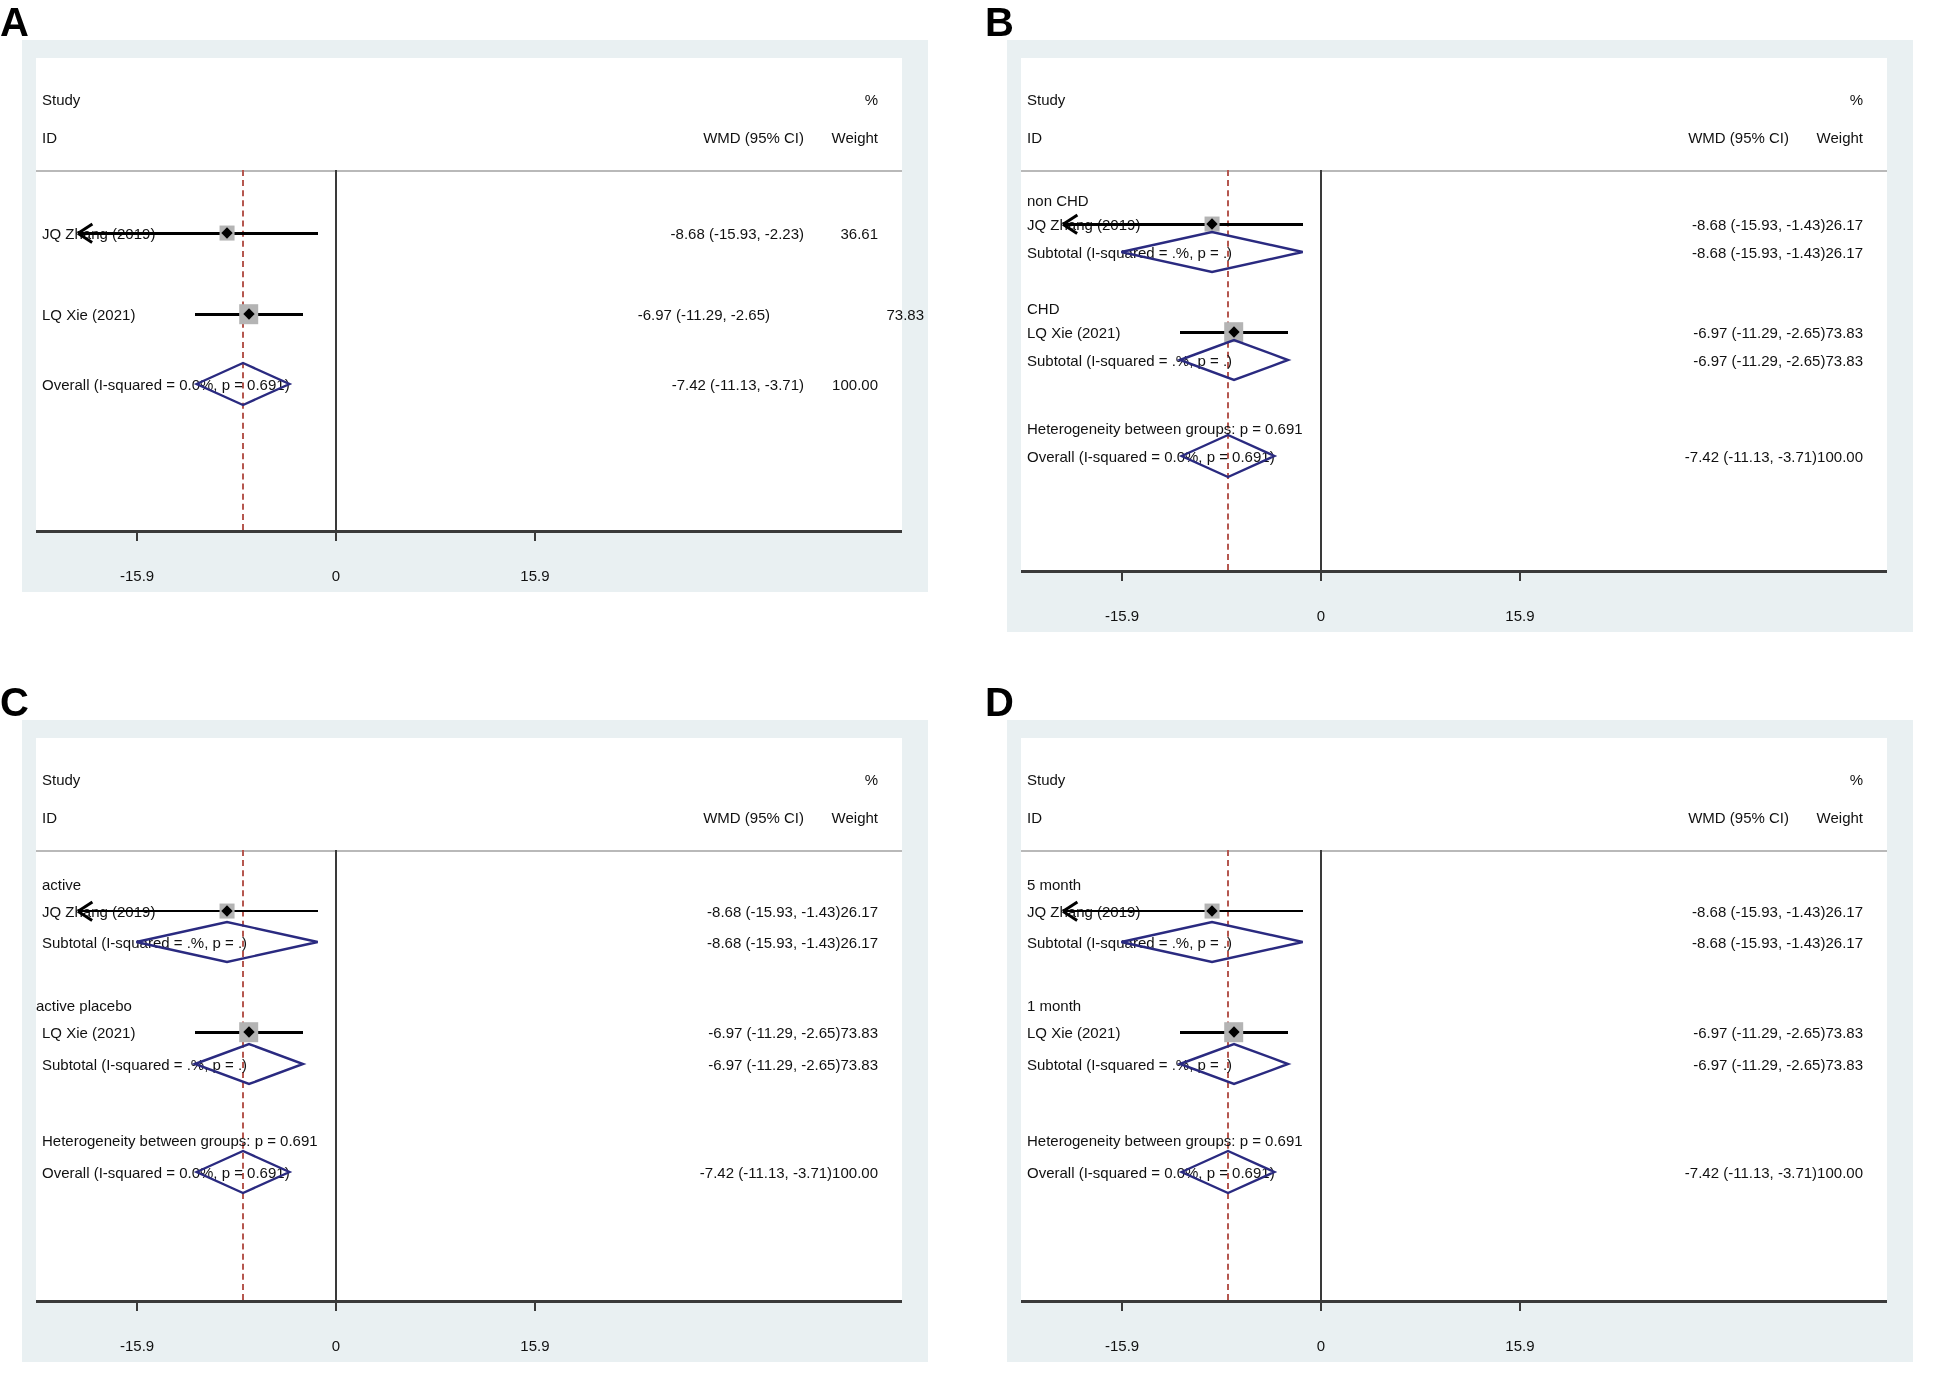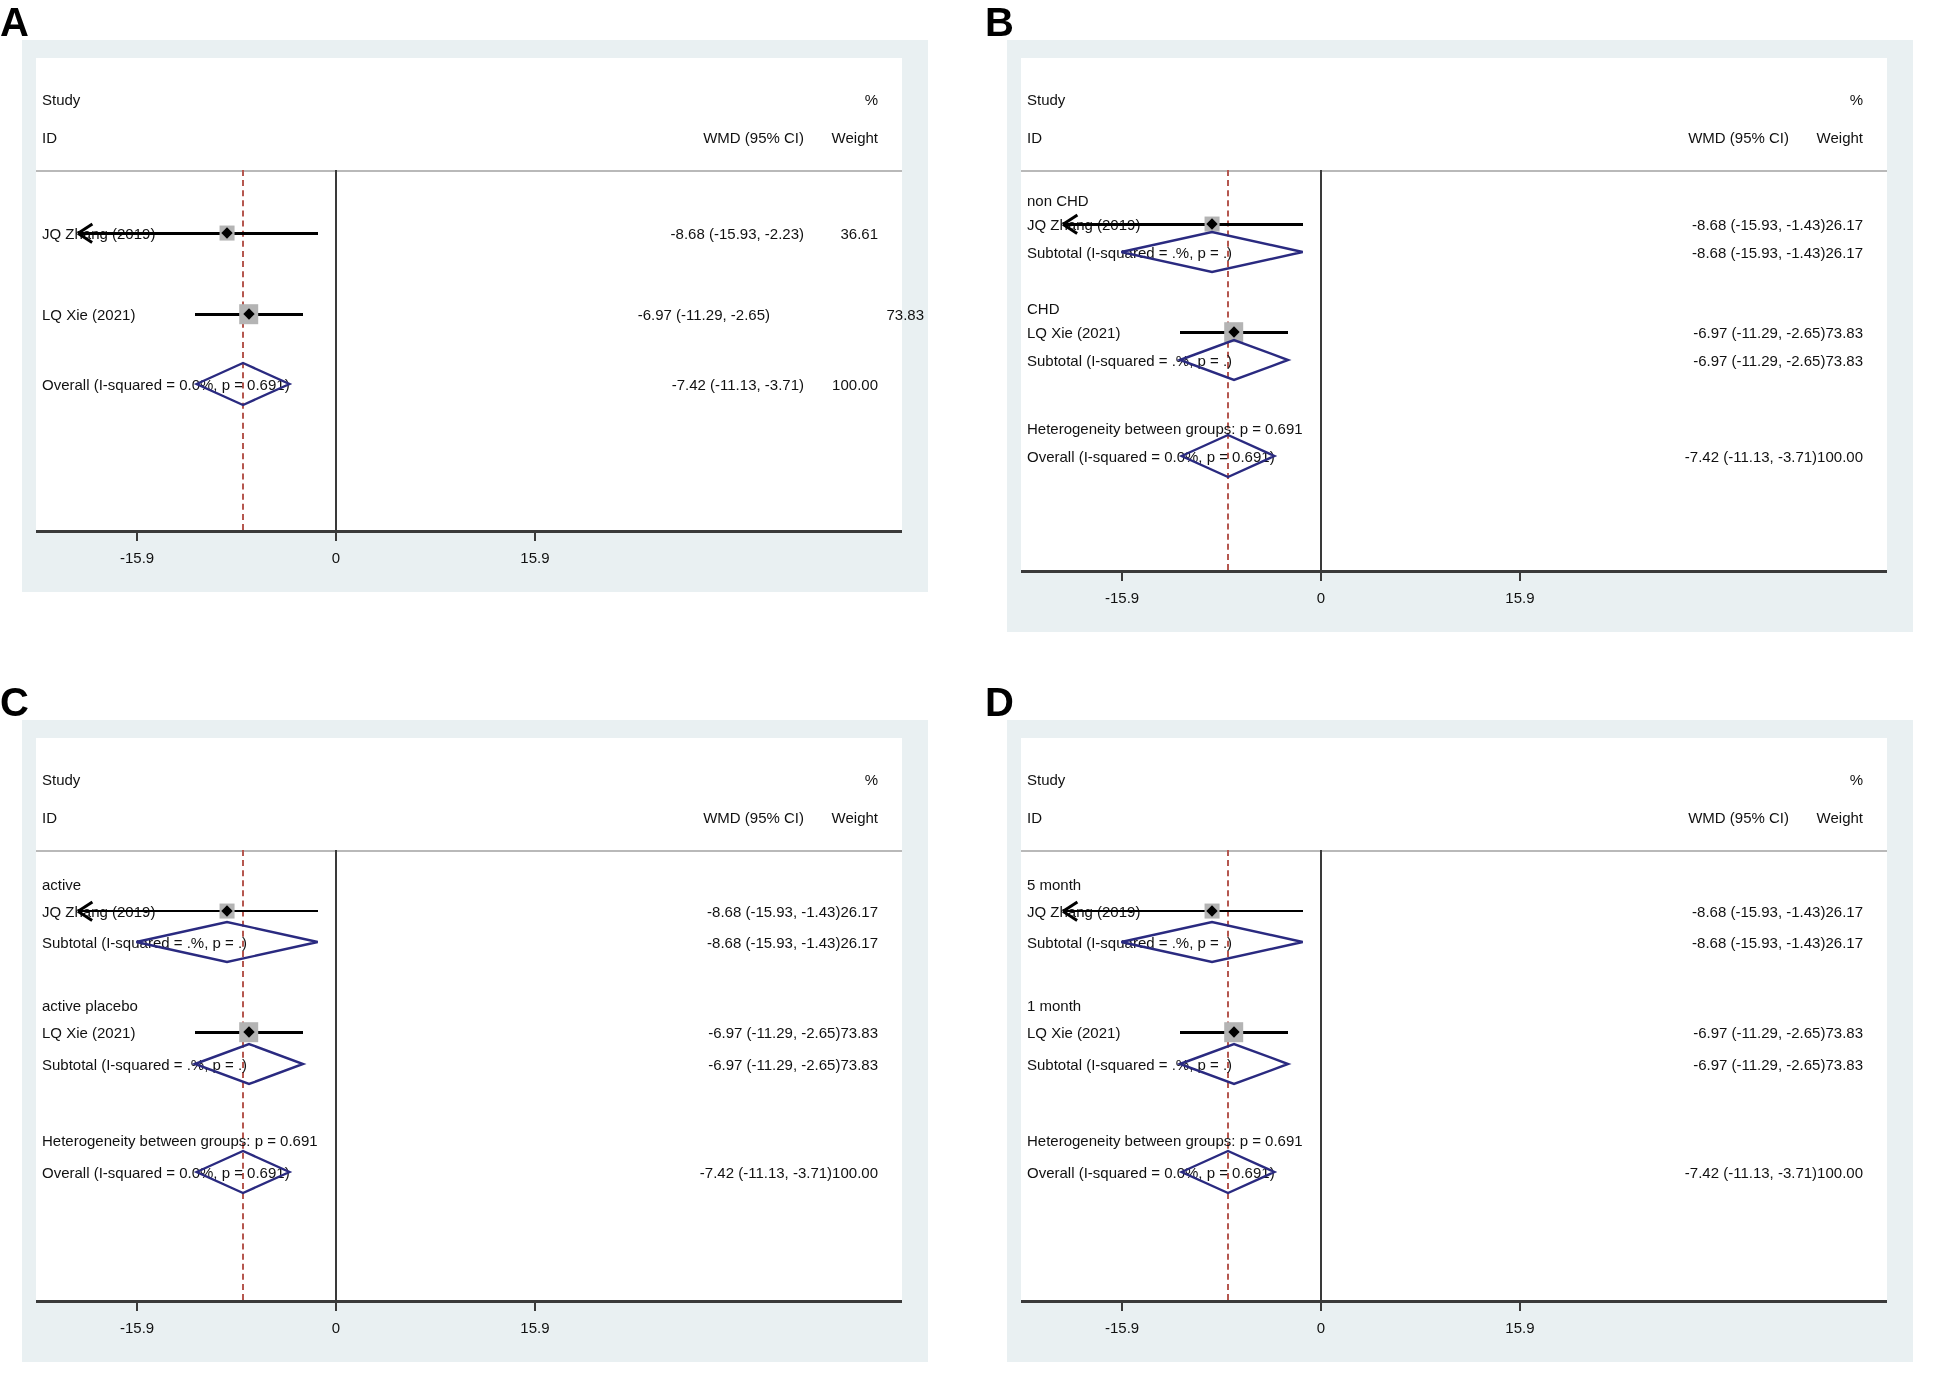--- a/index.html
+++ b/index.html
@@ -38,21 +38,21 @@
 
   
   .txt {
     position: absolute;
     font-size: 15.5px;
     color: #111111;
     white-space: nowrap;
     line-height: 1;
   }
   .txt.right { transform: translateX(-100%); }
-  .txt.center { transform: translateX(-50%); }
+  .txt.center { transform: translateX(-50%); margin-top: 18px; }
   .txt.small { font-size: 15px; }
   .txt.axis { font-size: 15px; }
 
   
   .hrule {
     position: absolute;
     background: #b9b9b9;
     height: 1.5px;
   }
   .axis-line {
@@ -239,21 +239,21 @@
           <div class="arrowhead" style="left: 42.2809px; top: 172.75px; width: 17px; height: 2.5px;"></div>
           <div class="wbox" style="left: 191.408px; top: 172.75px; width: 14.9061px; height: 14.9061px;"></div>
           <div class="marker" style="left: 191.408px; top: 172.75px; width: 8px; height: 8px;"></div>
           <div class="txt small" style="left: 6px; top: 197.25px;">Subtotal  (I-squared = .%, p = .)</div>
           <div class="txt right small" style="left: 842px; top: 197.25px;">-8.68 (-15.93, -1.43)26.17</div>
           <div class="diamond" style="left: 191.408px; top: 204.25px;">
             <svg width="187.4042553191489" height="46">
               <polygon points="3,23 93.70212765957444,3 184.4042553191489,23 93.70212765957444,43" fill="none" stroke="#2a2a80" stroke-width="2.4"></polygon>
             </svg>
           </div>
-          <div class="txt small" style="left: 6px; top: 260.25px;">active placebo</div>
+          <div class="txt small" style="left: 0; top: 260.25px;">active placebo</div>
           <div class="txt small" style="left: 6px; top: 287.25px;">LQ Xie (2021)</div>
           <div class="txt right small" style="left: 842px; top: 287.25px;">-6.97 (-11.29, -2.65)73.83</div>
           <div class="ci-line" style="left: 158.755px; top: 293.25px; width: 108.092px;"></div>
           <div class="wbox" style="left: 212.801px; top: 294.25px; width: 19.5998px; height: 19.5998px;"></div>
           <div class="marker" style="left: 212.801px; top: 294.25px; width: 8px; height: 8px;"></div>
           <div class="txt small" style="left: 6px; top: 318.75px;">Subtotal  (I-squared = .%, p = .)</div>
           <div class="txt right small" style="left: 842px; top: 318.75px;">-6.97 (-11.29, -2.65)73.83</div>
           <div class="diamond" style="left: 212.801px; top: 325.75px;">
             <svg width="114.09191489361703" height="46">
               <polygon points="3,23 57.045957446808515,3 111.09191489361703,23 57.045957446808515,43" fill="none" stroke="#2a2a80" stroke-width="2.4"></polygon>

